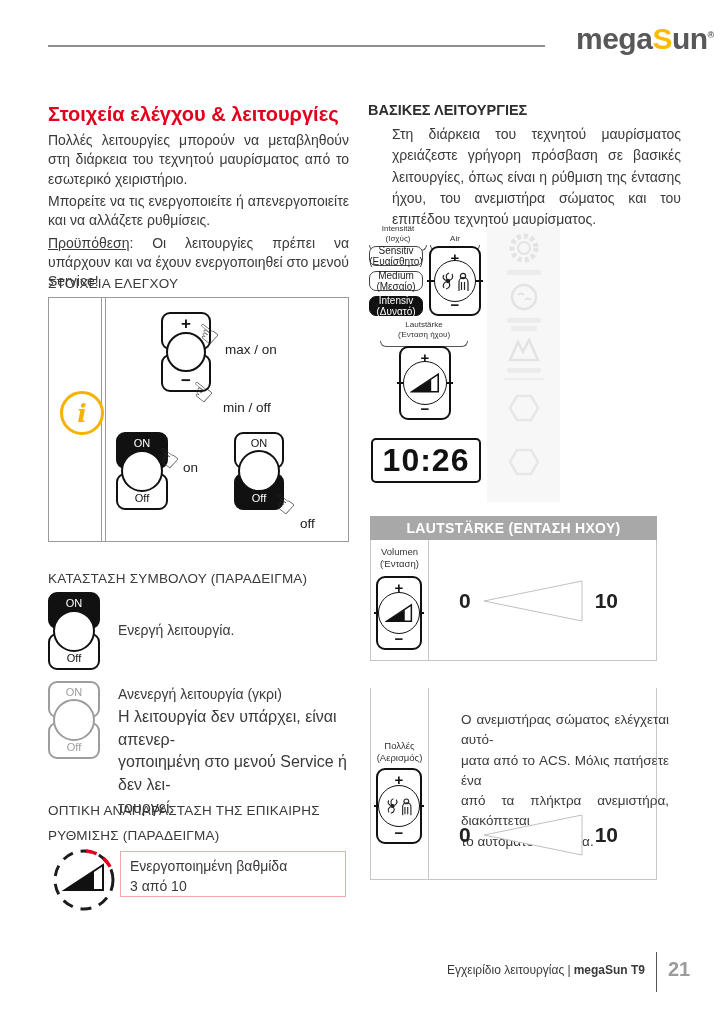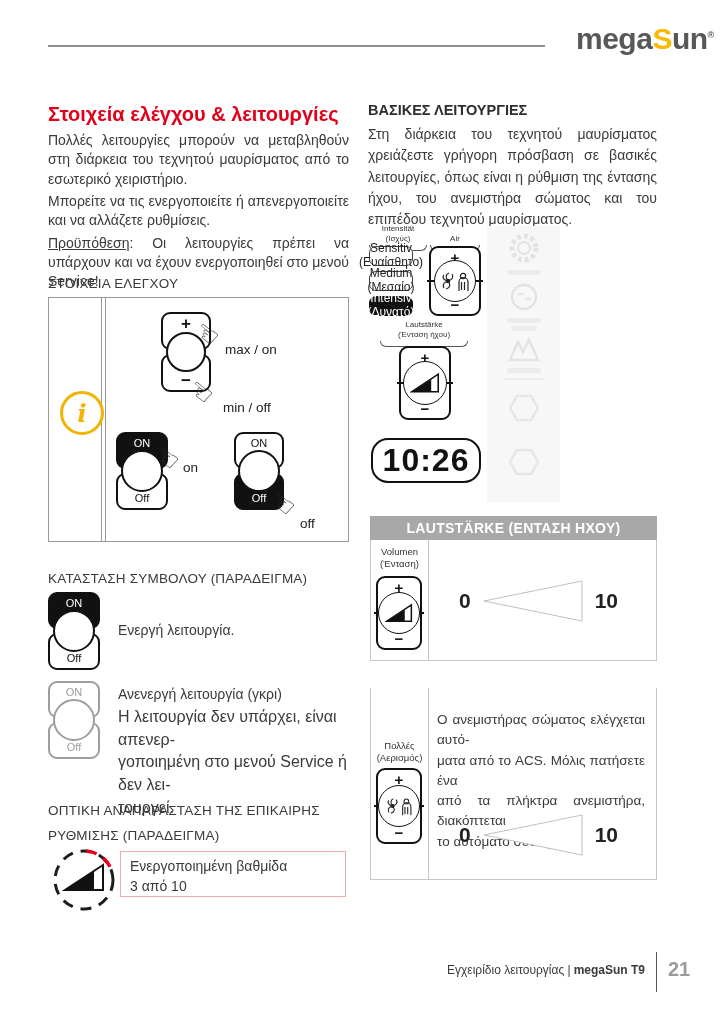--- a/index.html
+++ b/index.html
@@ -1,20 +1,20 @@
 <!DOCTYPE html>
 <html><head>
 <meta charset="utf-8">
 <style>
   html,body{margin:0;padding:0;background:#ffffff;}
   .page{position:relative;width:724px;height:1024px;background:#fff;overflow:hidden;
         font-family:"Liberation Sans","DejaVu Sans",sans-serif;color:#3a3a3a;}
   .abs{position:absolute;}
   .pre{white-space:pre-line;}
-  .just{text-align:justify;}
+  .just{text-align:justify;margin-left:24px;}
   .u{text-decoration:underline;}
 
   
   .hline{position:absolute;left:48px;top:45px;width:497px;height:1.5px;background:#8f8f8f;}
   .logo{position:absolute;left:548px;top:22px;font-size:30px;font-weight:bold;color:#58585a;letter-spacing:-0.5px;margin-left:28px;}
   .logo .s{color:#fbba00;}
   .logo sup{font-size:9px;color:#58585a;}
 
   
   .ltitle{position:absolute;left:48px;top:103px;width:302px;font-size:20px;font-weight:bold;color:#e2001a;}
@@ -59,25 +59,25 @@
 
   .hand{position:absolute;font-family:"DejaVu Sans",sans-serif;font-size:27px;color:#2a2a2a;
         transform:rotate(38deg);line-height:1;}
   .dlabel{position:absolute;font-size:13.5px;color:#222;}
 
   
   .blabel{position:absolute;}
   .btxt{font-size:8px;line-height:1.25;text-align:center;color:#333;}
   .bracket{height:5px;border:1.2px solid #555;border-top:none;border-radius:0 0 6px 6px;margin-top:1px;}
 
-  .pbtn{position:absolute;width:44px;height:20px;border:1.5px solid #444;border-radius:7px;background:#fff;color:#222;
-        font-size:12px;line-height:1.15;display:flex;align-items:center;justify-content:center;text-align:center;box-sizing:border-box;}
+  .pbtn{position:absolute;width:54px;height:20px;border:1.5px solid #444;border-radius:7px;background:#fff;color:#222;
+        font-size:10px;line-height:1.15;display:flex;align-items:center;justify-content:center;text-align:center;box-sizing:border-box;}
   .pbtn.dark{background:#111;color:#fff;border-color:#111;}
 
-  .clock{position:absolute;border:2.5px solid #111;border-radius:17px;background:#fff;
+  .clock{position:absolute;border:2.5px solid #111;border-radius:5px;background:#fff;
          display:flex;align-items:center;justify-content:center;font-size:32px;font-weight:bold;color:#111;letter-spacing:1px;}
 
   
   .ghost{position:absolute;left:487px;top:226px;width:73px;height:276px;background:#f7f7f7;}
   .gitem{position:absolute;left:0;width:100%;display:flex;justify-content:center;}
   .gbar{position:absolute;left:50%;transform:translateX(-50%);height:5px;background:#ececec;border-radius:2px;}
 
   
   .gbox{position:absolute;left:370px;width:287px;}
   .ghead{height:24px;background:#a8a8a8;color:#fff;font-weight:bold;font-size:14px;

